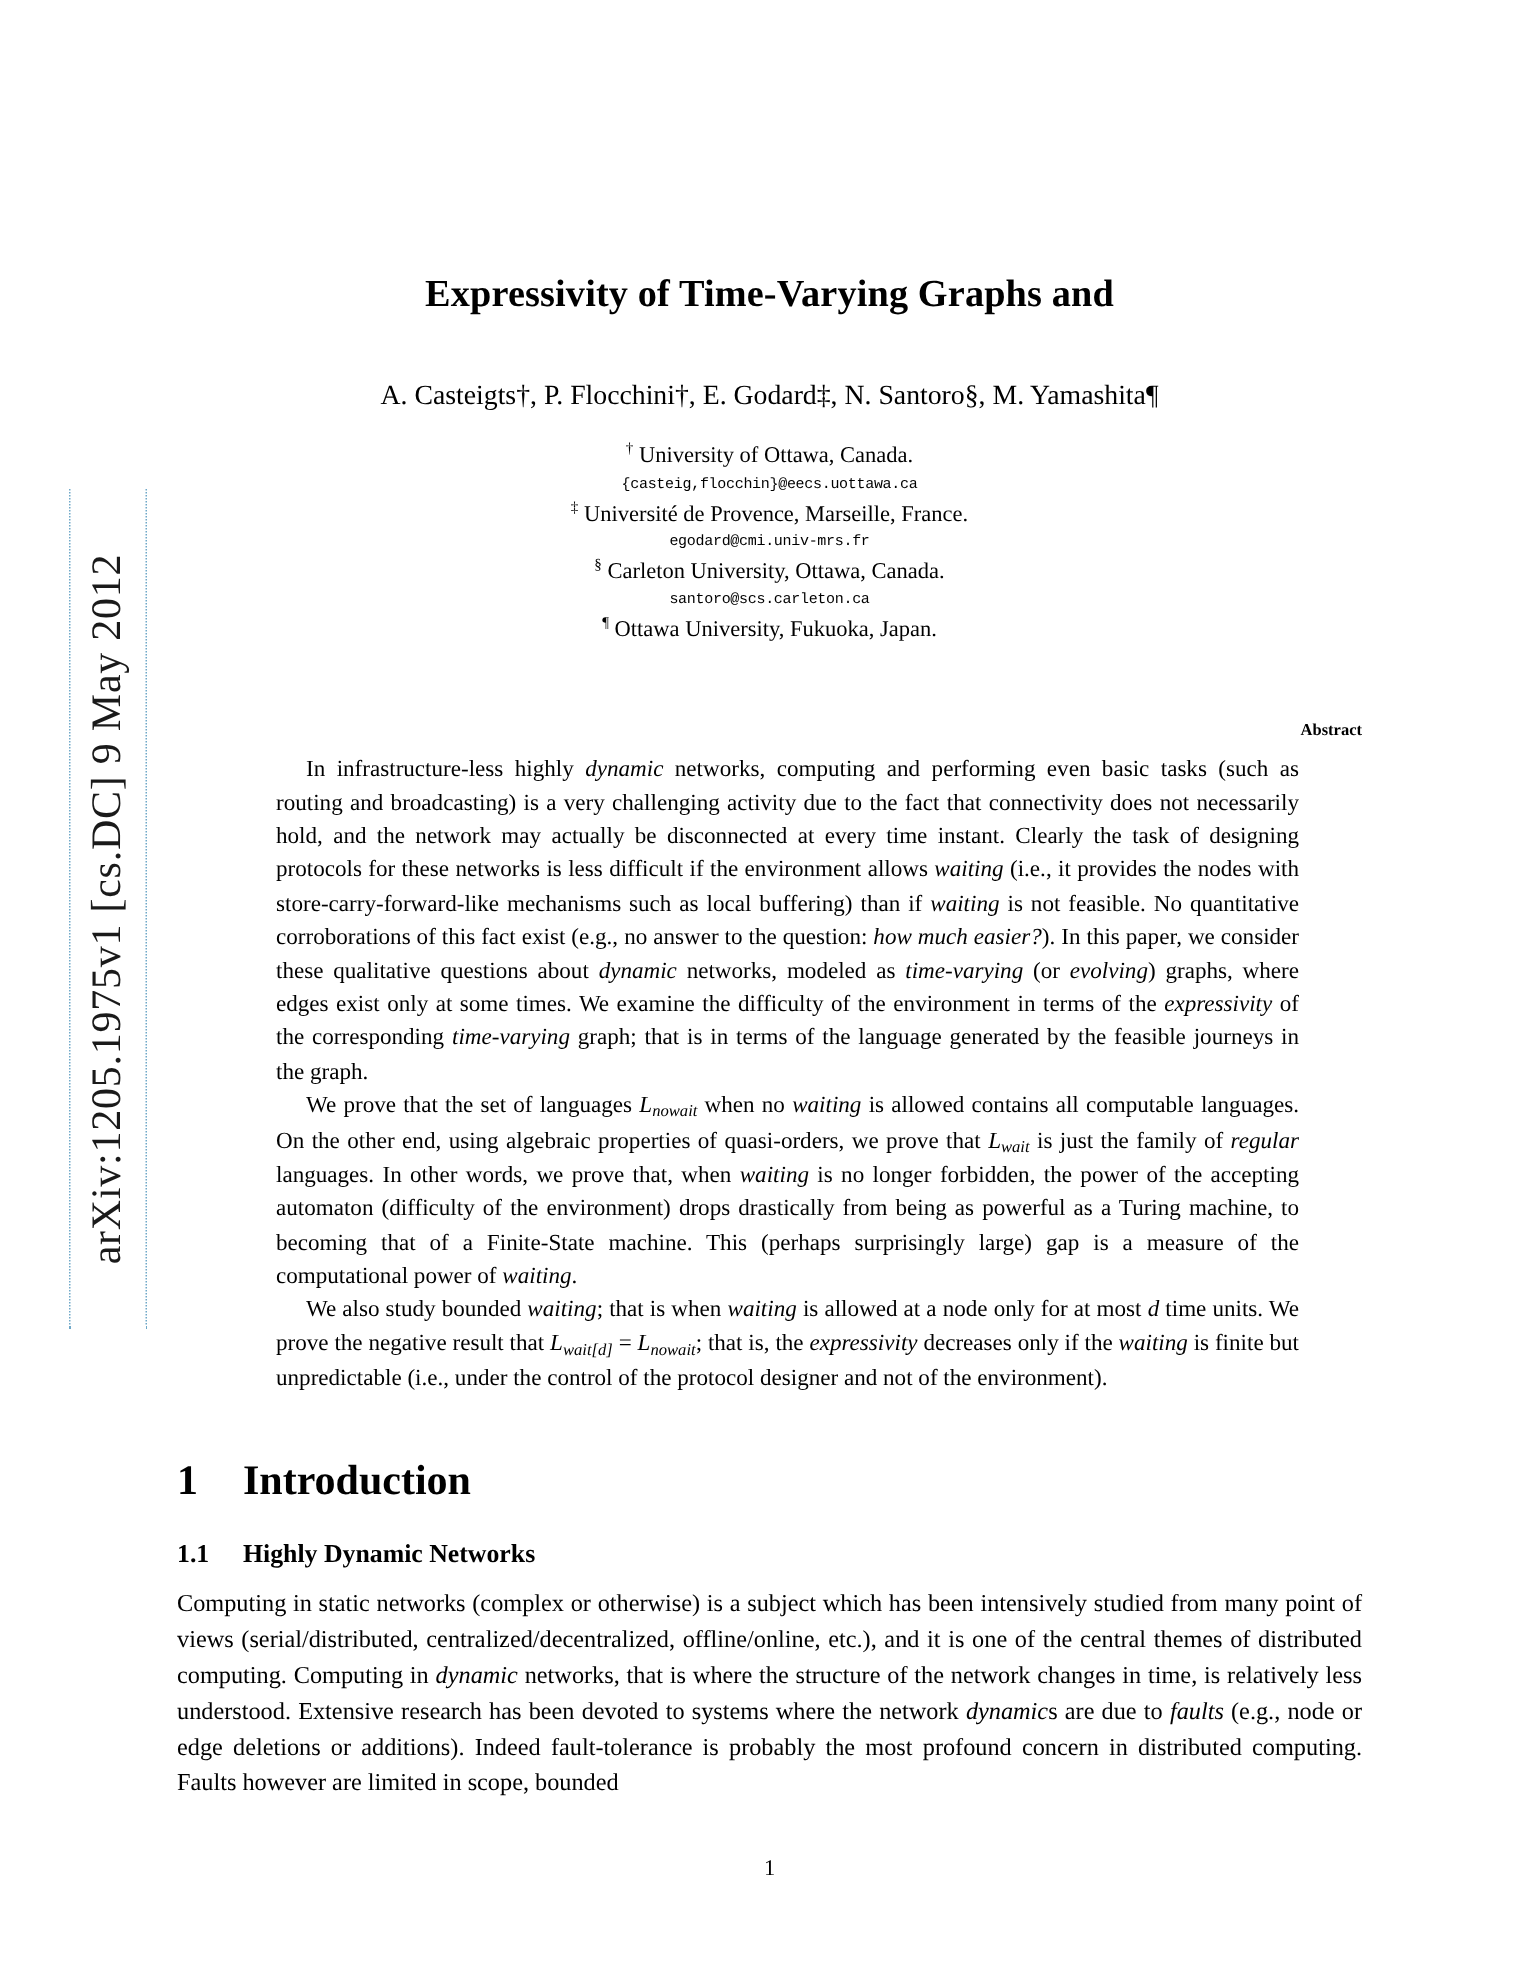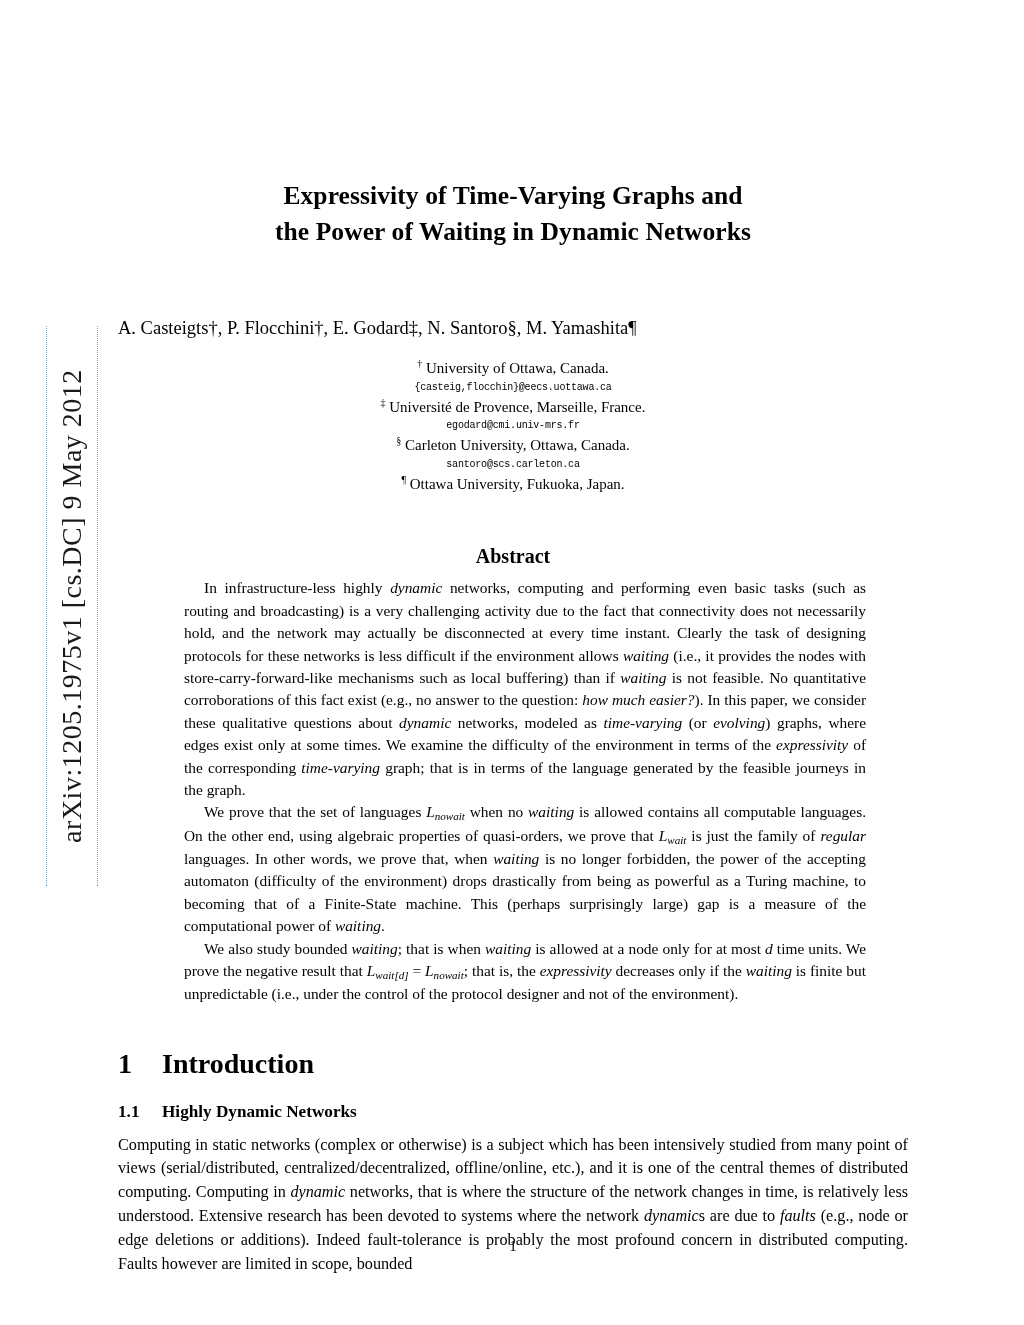--- a/index.html
+++ b/index.html
@@ -52,41 +52,42 @@
   .title {
     margin-top: 178px;
     text-align: center;
     font-size: 25.5px;
     font-weight: bold;
     line-height: 1.42;
     letter-spacing: 0.1px;
   }
 
   .authors {
-    margin-top: 68px;
+    margin-top: 40px;
+    text-align: center;
     font-size: 18.5px;
   }
 
   .affils {
     margin-top: 17px;
     text-align: center;
     font-size: 15px;
     line-height: 1.5;
   }
   .affils .mono {
     font-family: Liberation Mono, monospace;
     font-size: 10px;
     letter-spacing: -0.2px;
   }
   .affils sup { font-size: 10px; }
 
   .abstract-head {
     margin-top: 50px;
-    text-align: center;
-    font-size: 20px;
+    text-align: right;
+    font-size: 11px;
     font-weight: bold;
   }
 
   .abstract {
     margin-top: 9px;
     margin-left: 66px;
     margin-right: 42px;
     font-size: 15.4px;
     line-height: 1.455;
     text-align: justify;
@@ -132,21 +133,20 @@
 <div id="arxiv-stamp">
   <div class="dotline top"></div>
   <span>arXiv:1205.1975v1  [cs.DC]  9 May 2012</span>
   <div class="dotline bottom"></div>
 </div>
 
 <div class="page">
 
   <div class="title">
     <div>Expressivity of Time-Varying Graphs and</div>
-    <div>the Power of Waiting in Dynamic Networks</div>
   </div>
 
   <div class="authors">A. Casteigts†, P. Flocchini†, E. Godard‡, N. Santoro§, M. Yamashita¶</div>
 
   <div class="affils">
     <div>
       <span><sup>†</sup> <span>University of Ottawa, Canada.</span></span>
     </div>
     <div class="mono">{casteig,flocchin}@eecs.uottawa.ca</div>
     <div>

